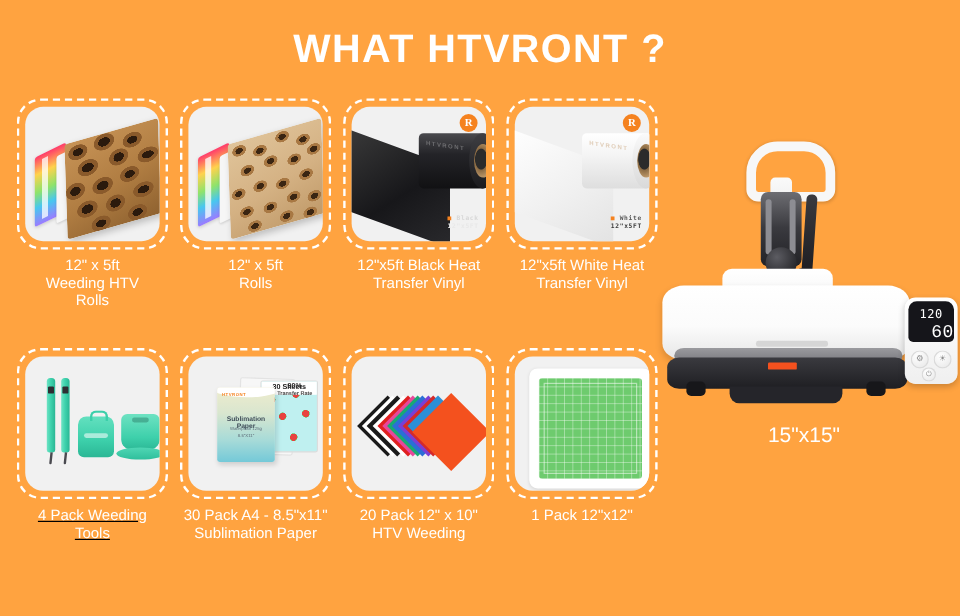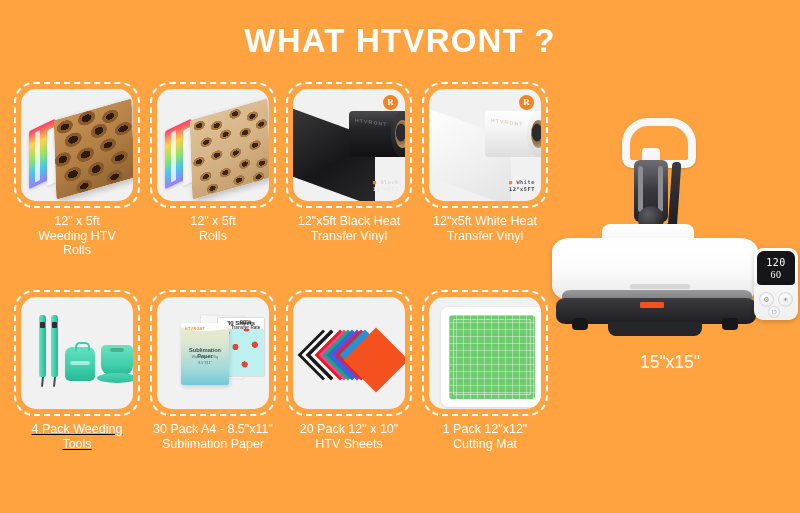--- a/index.html
+++ b/index.html
@@ -435,23 +435,23 @@
   .ctrl-screen{
     position:absolute;left:3px;top:3px;width:38px;height:34px;
     background:#15151a;border-radius:7px 7px 4px 4px;
   }
   .ctrl-screen .v1{
     position:absolute;left:0;width:100%;top:6px;text-align:center;
     color:#ffffff;font-family:"DejaVu Sans Mono", monospace;
     font-size:10px;letter-spacing:.5px;
   }
   .ctrl-screen .v2{
-    position:absolute;left:0;width:100%;top:18px;text-align:center;
-    color:#ffffff;font-family:Liberation Serif, serif;
-    font-size:10px;letter-spacing:.5px;
+    position:absolute;left:0;width:100%;top:18px;text-align:right;
+    color:#ffffff;font-family:Liberation Mono, monospace;
+    font-size:15px;letter-spacing:.5px;
   }
   .ctrl-btn{
     position:absolute;width:15px;height:15px;border-radius:50%;
     background:radial-gradient(circle at 38% 32%,#ffffff 0%,#e4e4e4 100%);
     box-shadow:inset 0 0 0 1px #dadada;
     color:#8d8d8d;font-size:7px;text-align:center;line-height:15px;
   }
   .ctrl-btn.b1{left:5px;top:44px;}
   .ctrl-btn.b2{left:24px;top:44px;}
   .ctrl-btn.b3{left:14px;top:58px;width:12px;height:12px;line-height:12px;font-size:6px;}
@@ -617,36 +617,35 @@
               <div class="chev" style="left: 33.4px; top: 14px; background: rgb(43, 111, 214);"></div>
               <div class="chev" style="left: 37.6px; top: 14px; background: rgb(123, 63, 212);"></div>
               <div class="chev" style="left: 41.8px; top: 14px; background: rgb(212, 42, 42);"></div>
               <div class="chev" style="left: 46px; top: 14px; background: rgb(43, 143, 214);"></div>
               <div class="bigsheet" id="front-sheet" style="background: rgb(244, 81, 30);"></div>
           </div>
         </div>
       </div>
       <div class="caption">
         <span>20 Pack 12" x 10"</span>
-        <span>HTV Sheets</span>
+        <span>HTV Weeding</span>
       </div>
     </div>
 
     <div class="cell" style="left:408px;top:208px;">
       <div class="card-wrap">
         <div class="card">
           <div class="mat-outer">
             <div class="mat-tab"></div>
             <div class="mat-inner" id="mat-surface" style="background-color: rgb(110, 203, 110);"></div>
           </div>
         </div>
       </div>
       <div class="caption">
         <span>1 Pack 12"x12"</span>
-        <span>Cutting Mat</span>
       </div>
     </div>
 
   </div>
 
   <div class="press">
     <div class="hp-handle"></div>
     <div class="hp-neck"></div>
     <div class="hp-arm"></div>
     <div class="hp-rod"></div>

